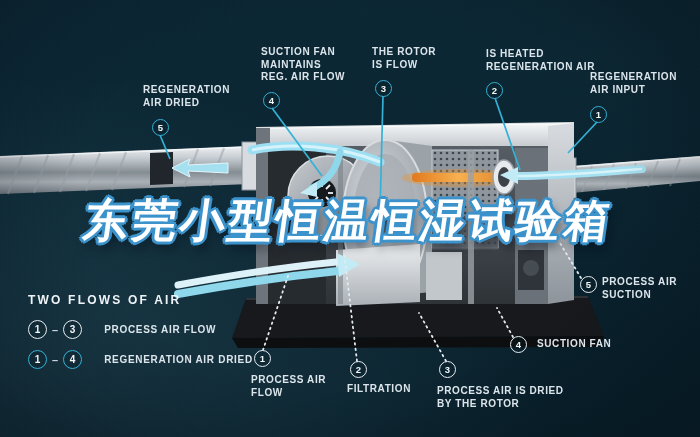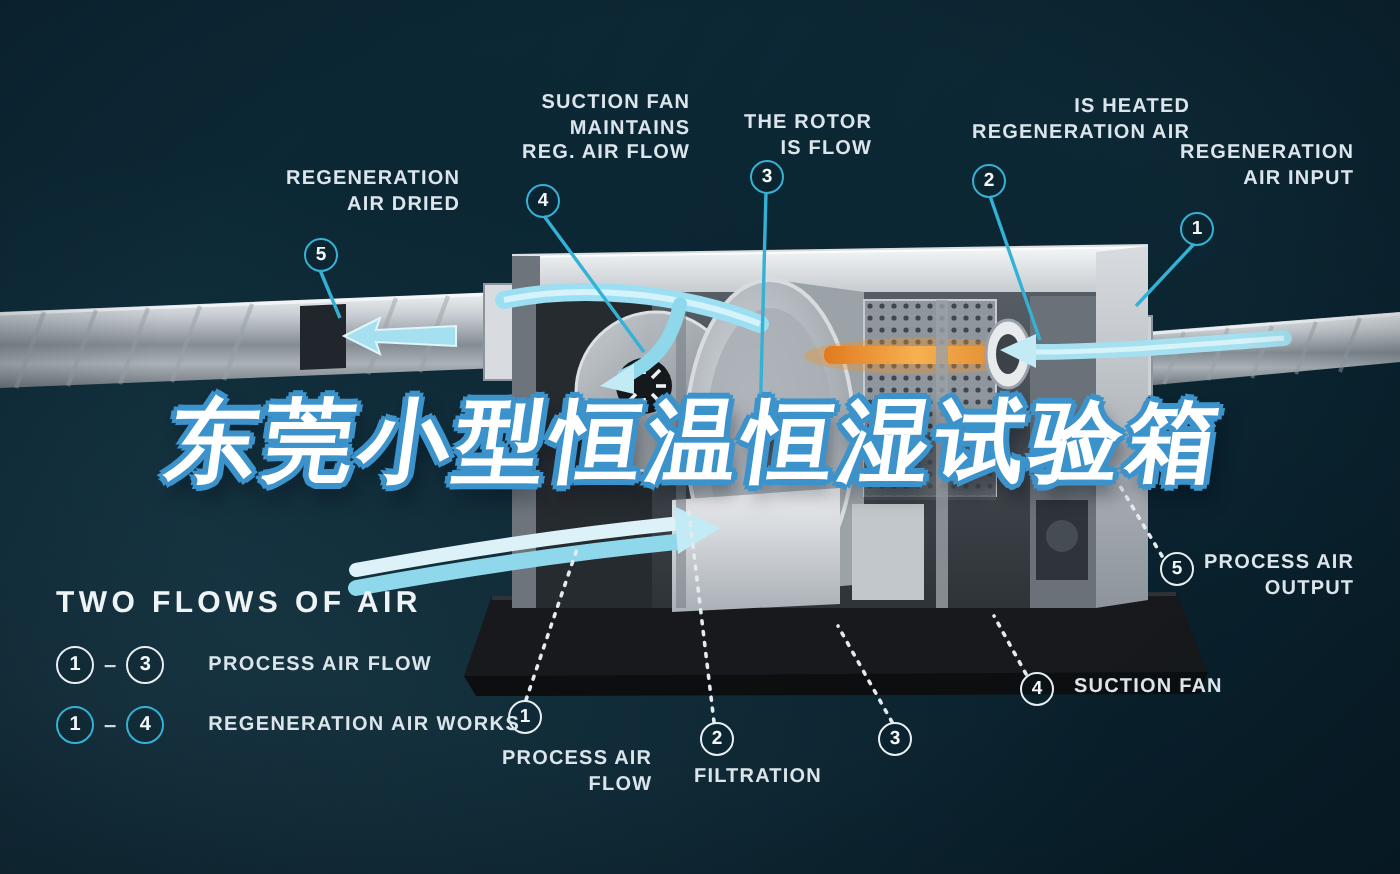--- a/index.html
+++ b/index.html
@@ -13,33 +13,33 @@
     background:radial-gradient(ellipse at 10% 80%,rgba(110,160,180,.14),transparent 55%),
                radial-gradient(ellipse at 85% 15%,rgba(40,90,110,.10),transparent 50%);
     pointer-events:none;
   }
   .abs{position:absolute;}
   
   .title{left:24px;top:25px;font-size:29px;letter-spacing:1.5px;color:#f3f7f9;white-space:nowrap;}
   .title b{font-weight:700;}
   .title span{font-weight:400;opacity:.95;}
   
-  .lbl{font-size:10px;font-weight:700;letter-spacing:.6px;color:#dbe5eb;text-align:right;}
+  .lbl{font-size:10px;font-weight:700;letter-spacing:.6px;color:#dbe5eb;}
   .lbl div{line-height:12.5px;white-space:nowrap;}
   
   .badge{
     width:17px;height:17px;border-radius:50%;box-sizing:border-box;
     display:flex;align-items:center;justify-content:center;
     font-size:9.5px;font-weight:700;color:#f2f7fa;background:rgba(8,30,41,.25);
   }
   .badge.cyan{border:1.7px solid #35b1d6;}
   .badge.white{border:1.7px solid #e8eef2;}
   
   .legend{left:28px;top:293px;}
-  .legend .lt{font-size:15px;font-weight:700;letter-spacing:2.2px;color:#eef3f6;margin-bottom:13px;white-space:nowrap;}
+  .legend .lt{font-size:12px;font-weight:700;letter-spacing:2.2px;color:#eef3f6;margin-bottom:13px;white-space:nowrap;}
   .lrow{display:flex;align-items:center;margin-bottom:11px;}
   .lrow .badge{width:19px;height:19px;font-size:10px;}
   .lrow .dash{color:#cfd9e0;font-weight:700;margin:0 5px;font-size:11px;}
   .lrow .ltext{font-size:10px;font-weight:700;letter-spacing:.7px;color:#dbe5eb;margin-left:22px;white-space:nowrap;}
   
   .watermark{
     left:84px;top:191px;font-size:45px;font-weight:800;letter-spacing:3px;
     color:#ffffff;transform:skewX(-8deg);white-space:nowrap;
     font-family:"DejaVu Sans",sans-serif;
     text-shadow:
@@ -242,21 +242,21 @@
 
   <div class="abs lbl" style="left:261px;top:46px">
     <div>SUCTION FAN</div>
       <div>MAINTAINS</div>
       <div>REG. AIR FLOW</div>
   </div>
   <div class="abs badge cyan" style="left:263px;top:92px">
       <span>4</span>
     </div>
 
-  <div class="abs lbl" style="left:372px;top:56px">
+  <div class="abs lbl" style="left:372px;top:46px">
     <div>THE ROTOR</div>
       <div>IS FLOW</div>
   </div>
   <div class="abs badge cyan" style="left:375px;top:80px">
       <span>3</span>
     </div>
 
   <div class="abs lbl" style="left:486px;top:48px">
     <div>IS HEATED</div>
       <div>REGENERATION AIR</div>
@@ -284,34 +284,38 @@
   <div class="abs badge white" style="left:350px;top:361px">
       <span>2</span>
     </div>
   <div class="abs lbl" style="left:347px;top:383px">
     <div>FILTRATION</div>
   </div>
 
   <div class="abs badge white" style="left:439px;top:361px">
       <span>3</span>
     </div>
+  <div class="abs lbl" style="left:437px;top:385px">
+    <div>PROCESS AIR IS DRIED</div>
+      <div>BY THE ROTOR</div>
+  </div>
 
   <div class="abs badge white" style="left:510px;top:336px">
       <span>4</span>
     </div>
   <div class="abs lbl" style="left:537px;top:338px">
     <div>SUCTION FAN</div>
   </div>
 
   <div class="abs badge white" style="left:580px;top:276px">
       <span>5</span>
     </div>
   <div class="abs lbl" style="left:602px;top:276px">
     <div>PROCESS AIR</div>
-      <div>OUTPUT</div>
+      <div>SUCTION</div>
   </div>
 
   <div class="abs legend">
     <div class="lt">TWO FLOWS OF AIR</div>
     <div class="lrow">
       <span class="badge white">
           <span>1</span>
         </span>
       <span class="dash">–</span>
       <span class="badge white">
@@ -320,17 +324,17 @@
       <span class="ltext">PROCESS AIR FLOW</span>
     </div>
     <div class="lrow">
       <span class="badge cyan">
           <span>1</span>
         </span>
       <span class="dash">–</span>
       <span class="badge cyan">
           <span>4</span>
         </span>
-      <span class="ltext">REGENERATION AIR WORKS</span>
+      <span class="ltext">REGENERATION AIR DRIED</span>
     </div>
   </div>
 
 </div>
 
 </body></html>

